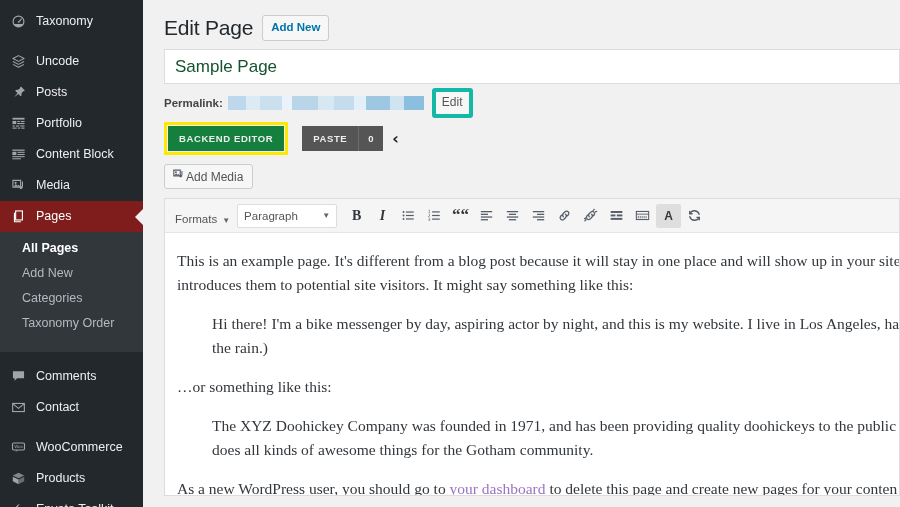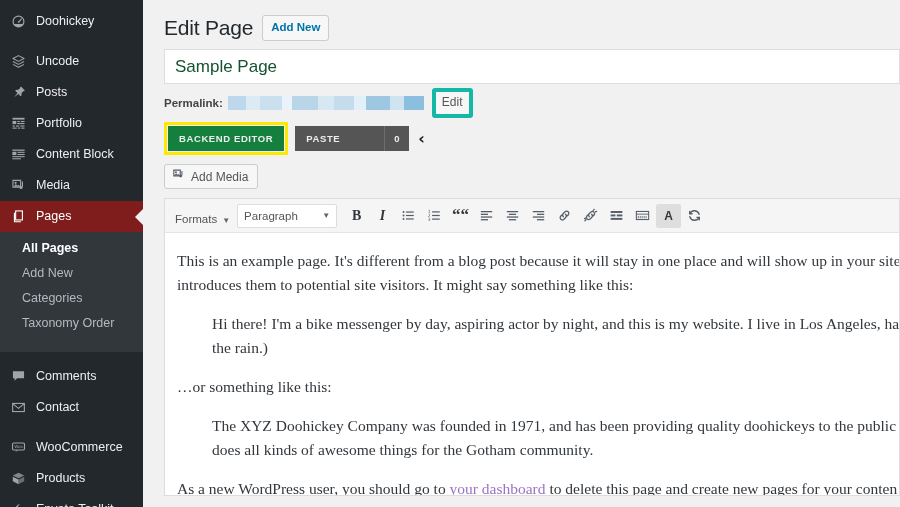--- a/index.html
+++ b/index.html
@@ -188,23 +188,22 @@
     letter-spacing: 0.6px;
     padding: 0 11px;
     height: 25px;
     display: inline-flex;
     align-items: center;
     justify-content: center;
     white-space: nowrap;
   }
   .ve-group {
     display: inline-flex;
-    margin-left: 7px;
+    margin-left: 14px;
     background: #555;
-    gap: 33px;
   }
   .ve-group .ve-btn { background: #555; }
   .ve-group .ve-btn + .ve-btn {
     border-left: 1px solid #6d6d6d;
     padding: 0 9px;
   }
   .ve-chevron {
     margin-left: 9px;
     font-size: 16px;
     color: #1d1d1d;
@@ -223,21 +222,21 @@
     display: inline-flex;
     align-items: center;
     border: 1px solid #cccccc;
     background: #f7f7f7;
     border-radius: 3px;
     height: 25px;
     padding: 0 9px 0 7px;
     font-size: 12px;
     color: #555555;
   }
-  .add-media-btn .amlabel { margin-left: 5px; }
+  .add-media-btn .amlabel { margin-left: 0; }
 
   
   .mce-wrap {
     margin-top: 8px;
     border: 1px solid #dddddd;
     border-bottom: none;
     background: #f5f5f5;
     width: 100%;
   }
   .mce-toolbar {
@@ -320,21 +319,21 @@
 <div id="app">
 
   <nav id="sidebar">
 
     <div class="menu-item">
       <span class="ico">
         <svg width="15" height="15" viewBox="0 0 20 20" fill="currentColor">
           <path d="M10 2a8 8 0 100 16 8 8 0 000-16zm0 1.6a6.4 6.4 0 016.4 6.4 6.3 6.3 0 01-.9 3.3H4.5A6.3 6.3 0 013.6 10 6.4 6.4 0 0110 3.6zm3.6 2.1l-3 3.5a1.3 1.3 0 101.1 1.1l3-3.5-1.1-1.1z"></path>
         </svg>
       </span>
-      <span class="mi-label">Doohickey</span>
+      <span class="mi-label">Taxonomy</span>
     </div>
 
     <div class="menu-sep"></div>
 
     <div class="menu-item">
       <span class="ico">
         <svg width="15" height="15" viewBox="0 0 20 20" fill="none" stroke="currentColor" stroke-width="1.4" stroke-linejoin="round">
           <path d="M10 2.2 2.6 6 10 9.8 17.4 6 10 2.2z"></path>
           <path d="M2.6 10 10 13.8 17.4 10"></path>
           <path d="M2.6 13.8 10 17.6l7.4-3.8"></path>

